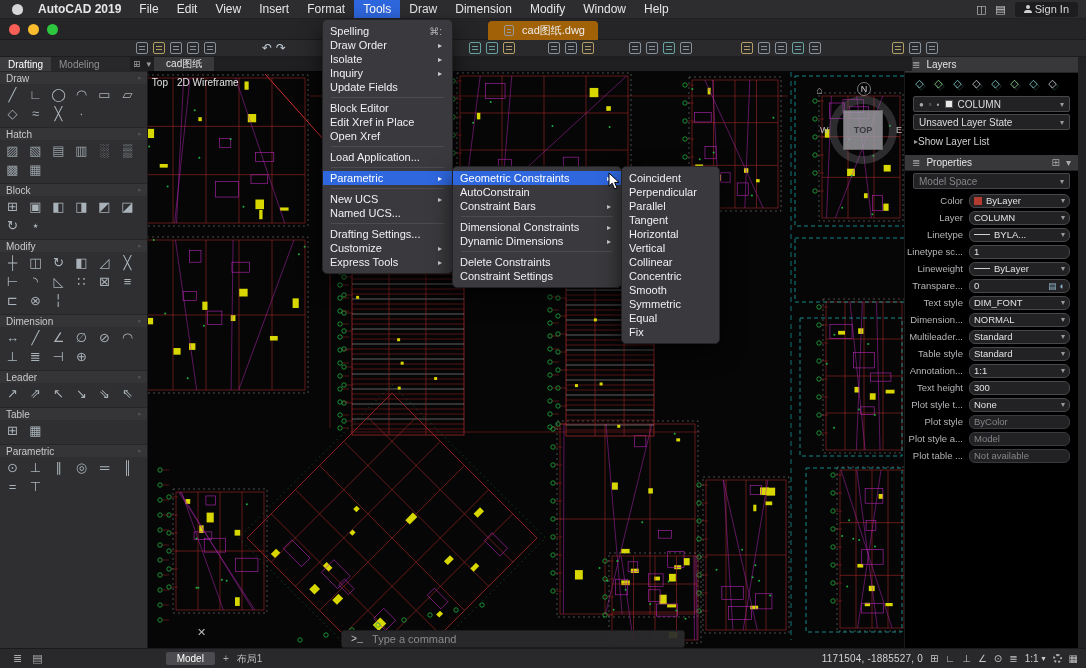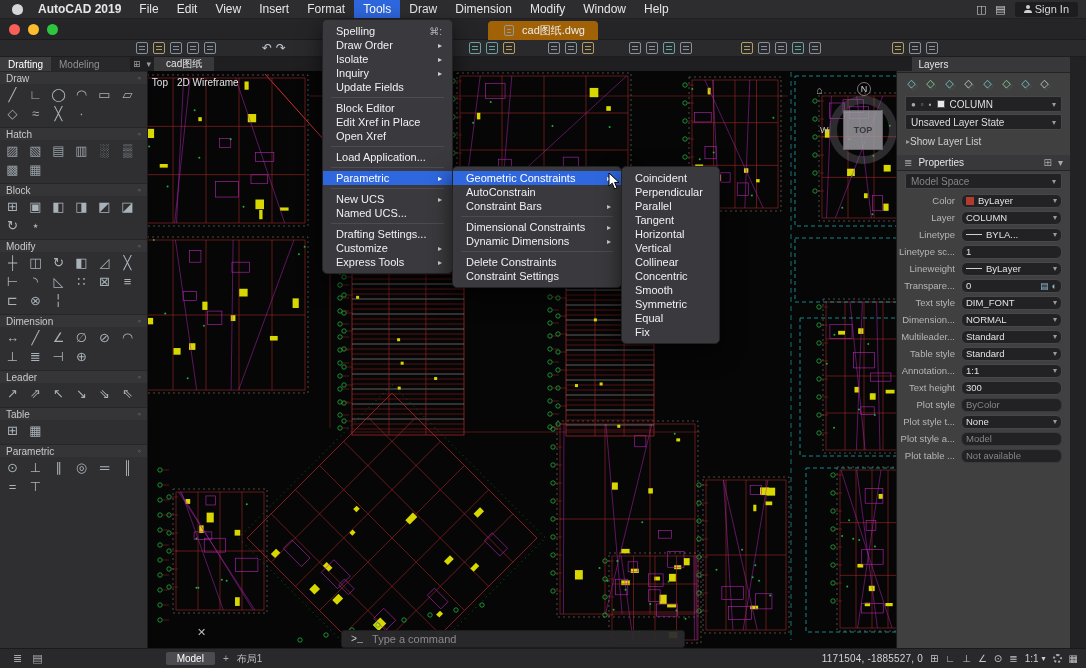--- a/index.html
+++ b/index.html
@@ -67,21 +67,21 @@
   .vc-e{position:absolute;right:6px;top:49px;font-size:9px;color:#c0c0c4}
   .vc-face{position:absolute;left:27px;top:34px;width:40px;height:40px;background:rgba(158,158,164,.82);color:#3a3a3e;font-size:9px;font-weight:bold;display:flex;align-items:center;justify-content:center;border:1px solid rgba(80,80,85,.6)}
 
   
   .cmdbar{position:absolute;left:341px;top:630px;width:344px;height:18px;background:rgba(42,42,45,.94);border:1px solid #1c1c1e;border-radius:3px;display:flex;align-items:center;padding:0 9px;gap:9px;font-size:11px;z-index:10}
   .cmd-prompt{color:#c9c9cc;font-family:"Liberation Mono","DejaVu Sans Mono",monospace;font-size:10px}
   .cmd-ph{color:#8a8a8e;}
   .float-close{position:absolute;left:197px;top:626px;color:#b9b9bc;font-size:11px;z-index:10}
 
   
-  .rightpane{position:absolute;right:16px;top:57px;width:174px;bottom:20px;background:#404040;border-left:1px solid #1a1a1c;z-index:5;font-size:10px}
+  .rightpane{position:absolute;right:8px;top:57px;width:174px;bottom:20px;background:#000000;border-left:1px solid #1a1a1c;z-index:5;font-size:10px}
   .rp-h{height:16px;background:#38383b;display:flex;align-items:center;gap:6px;padding:0 7px;color:#e4e4e6;border-bottom:1px solid #242427}
   .rp-h .pg{color:#a9a9ad;font-size:10px}
   .rp-h .rt{margin-left:auto;display:flex;gap:6px}
   .lyr-tools{display:flex;gap:4px;padding:4px 7px}
   .lyr{font-size:11px;color:#7fc3c3;text-shadow:2px 2px 0 rgba(70,110,110,.55);width:15px;text-align:center}
   .well{margin:2px 8px;height:16px;background:#222224;border:1px solid #47474b;border-radius:2px;display:flex;align-items:center;padding:0 5px;gap:5px;color:#dededf}
   .well .chv{margin-left:auto;color:#9a9a9e;font-size:8px}
   .chipw{width:8px;height:8px;background:#e8e8e8;border:1px solid #555}
   .mini{font-size:8px;color:#a9a9ad}
   .showlist{display:flex;align-items:center;padding:4px 9px;color:#cfcfd2}
@@ -101,21 +101,21 @@
   .model-chip{margin-left:118px;background:#4c4c50;color:#fff;border-radius:2px;padding:1px 11px}
   .sb-plus{margin:0 8px;color:#a9a9ad}
   .sb-layout{color:#bdbdc0}
   .sb-right{margin-left:auto;display:flex;align-items:center;gap:7px}
   .coords{color:#d2d2d5;letter-spacing:.2px}
   .gear{width:9px;height:9px;border:2px dotted #a9a9ad;border-radius:50%}
   .scale-chip{display:flex;gap:3px;align-items:center;color:#cfcfd2}
 
   
   .menu{position:absolute;background:#3a3a3e;border:1px solid #232325;border-radius:5px;padding:4px 0;box-shadow:0 8px 22px rgba(0,0,0,.6);font-size:11px;color:#f0f0f2;z-index:50}
-  .mrow{height:14px;display:flex;align-items:center;padding:0 10px 0 13px;gap:8px;white-space:nowrap}
+  .mrow{height:14px;display:flex;align-items:center;padding:0 10px 0 7px;gap:8px;white-space:nowrap}
   .mrow .lbl{flex:1;padding-right:6px}
   .mrow .sc{color:#b4b4b8;font-size:10px}
   .mrow .arr{font-size:8px;color:#cfcfd2}
   .mrow.sel{background:#2e67de;color:#fff}
   .mrow.sel .arr,.mrow.sel .sc{color:#fff}
   .msep{height:1px;background:#4c4c50;margin:3px 8px}
   #menu-tools{left:322px;top:19px;width:131px}
   #menu-parametric{left:452px;top:166px;width:170px}
   #menu-geo{left:621px;top:166px;width:99px}
   .cursor{position:absolute;left:608px;top:173px;z-index:60}
@@ -1230,30 +1230,30 @@
           <span class="chv pg" data-g="▾"></span>
         </span>
     </div>
     <div class="prow">
       <span class="plabel">Text height</span>
       <span class="pval">
           <span>300</span>
         </span>
     </div>
     <div class="prow">
-      <span class="plabel">Plot style</span>
-      <span class="pval ro">
-          <span>ByColor</span>
-        </span>
-    </div>
-    <div class="prow">
       <span class="plabel">Plot style t...</span>
       <span class="pval">
           <span>None</span>
           <span class="chv pg" data-g="▾"></span>
+        </span>
+    </div>
+    <div class="prow">
+      <span class="plabel">Plot style</span>
+      <span class="pval ro">
+          <span>ByColor</span>
         </span>
     </div>
     <div class="prow">
       <span class="plabel">Plot style a...</span>
       <span class="pval ro">
           <span>Model</span>
         </span>
     </div>
     <div class="prow">
       <span class="plabel">Plot table ...</span>

